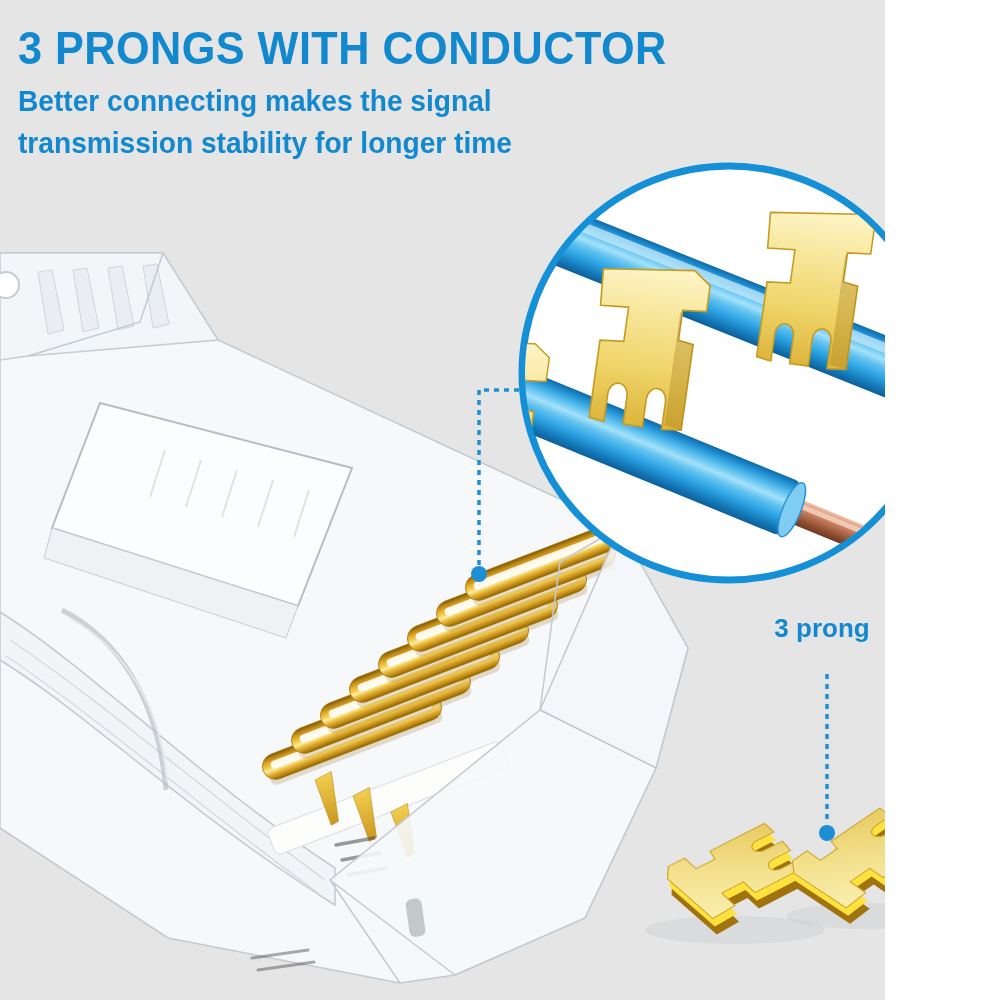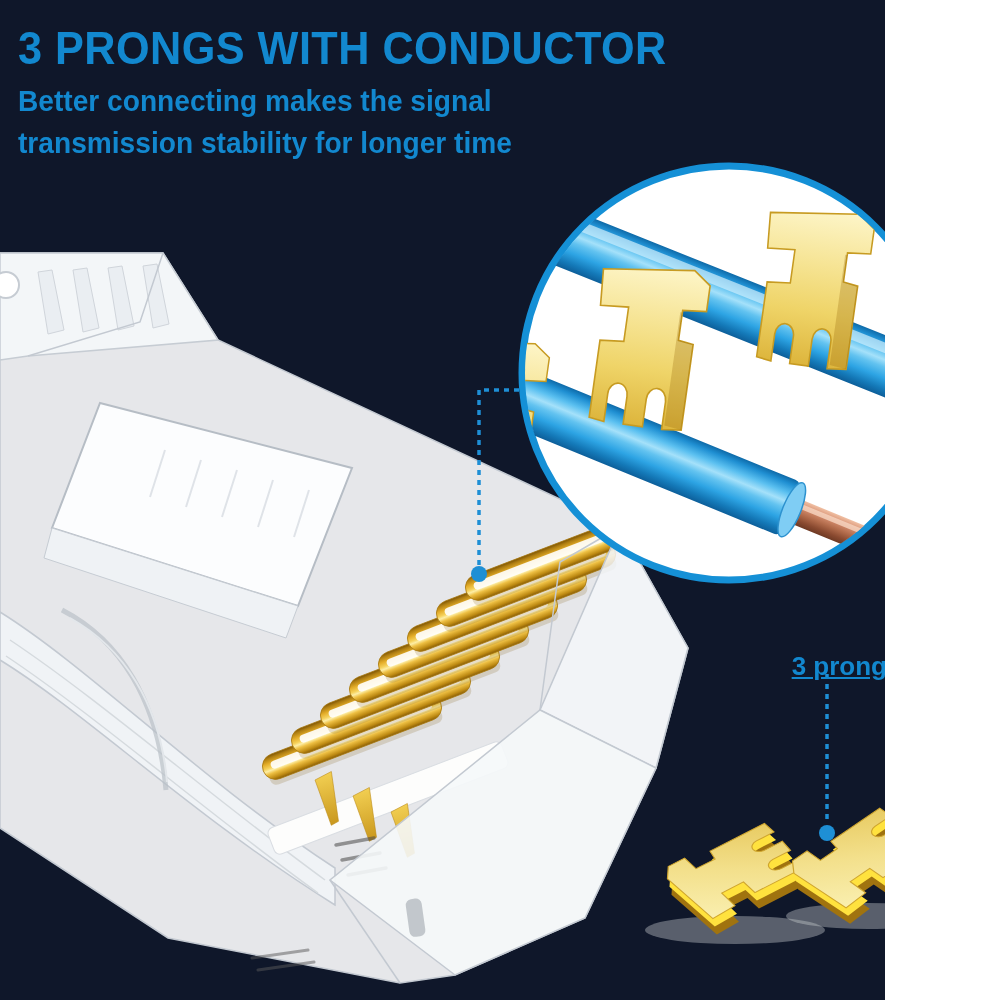--- a/index.html
+++ b/index.html
@@ -1,34 +1,34 @@
 <!DOCTYPE html>
 <html style="--accent: #1288cf; --leader: #1e8fd5; --circle-border: #1590d6; --cable-blue: #2fa6e8; --gold: #e8b32a; --copper: #b5765a;"><head>
 <meta charset="utf-8">
 <style>
   html,body{margin:0;padding:0;background:#ffffff;}
   .stage{
     position:relative;width:885px;height:1000px;overflow:hidden;
-    background:#0f172a;font-family:"Liberation Sans",sans-serif;
+    background:#e5e5e5;font-family:"Liberation Sans",sans-serif;
   }
   .title{
     position:absolute;left:18px;top:20px;
     font-size:47px;font-weight:bold;color:var(--accent,#1288cf);
     letter-spacing:.5px;white-space:nowrap;
     transform:scaleX(.92);transform-origin:left top;
   }
   .subtitle{
     position:absolute;left:18px;top:80px;
     font-size:29px;font-weight:bold;color:var(--accent,#1288cf);
     line-height:42px;white-space:nowrap;
     transform:scaleX(.97);transform-origin:left top;
   }
   .prong-label{
-    position:absolute;left:757px;top:651px;width:130px;text-align:right;
-    font-size:26px;font-weight:bold;color:var(--accent,#1288cf);text-decoration:underline;
+    position:absolute;left:757px;top:613px;width:130px;text-align:center;
+    font-size:26px;font-weight:bold;color:var(--accent,#1288cf);
   }
   svg{position:absolute;left:0;top:0;}
   .edge{stroke:#c3c9d1;stroke-width:1.5;fill:none;}
   .leader{stroke:var(--leader,#1e8fd5);stroke-width:3.5;fill:none;stroke-dasharray:5 5;}
   .leader-dot{fill:var(--leader,#1e8fd5);}
   .inset-ring{fill:#ffffff;stroke:var(--circle-border,#1590d6);stroke-width:7;}
 </style>
 </head>
 <body>
 

